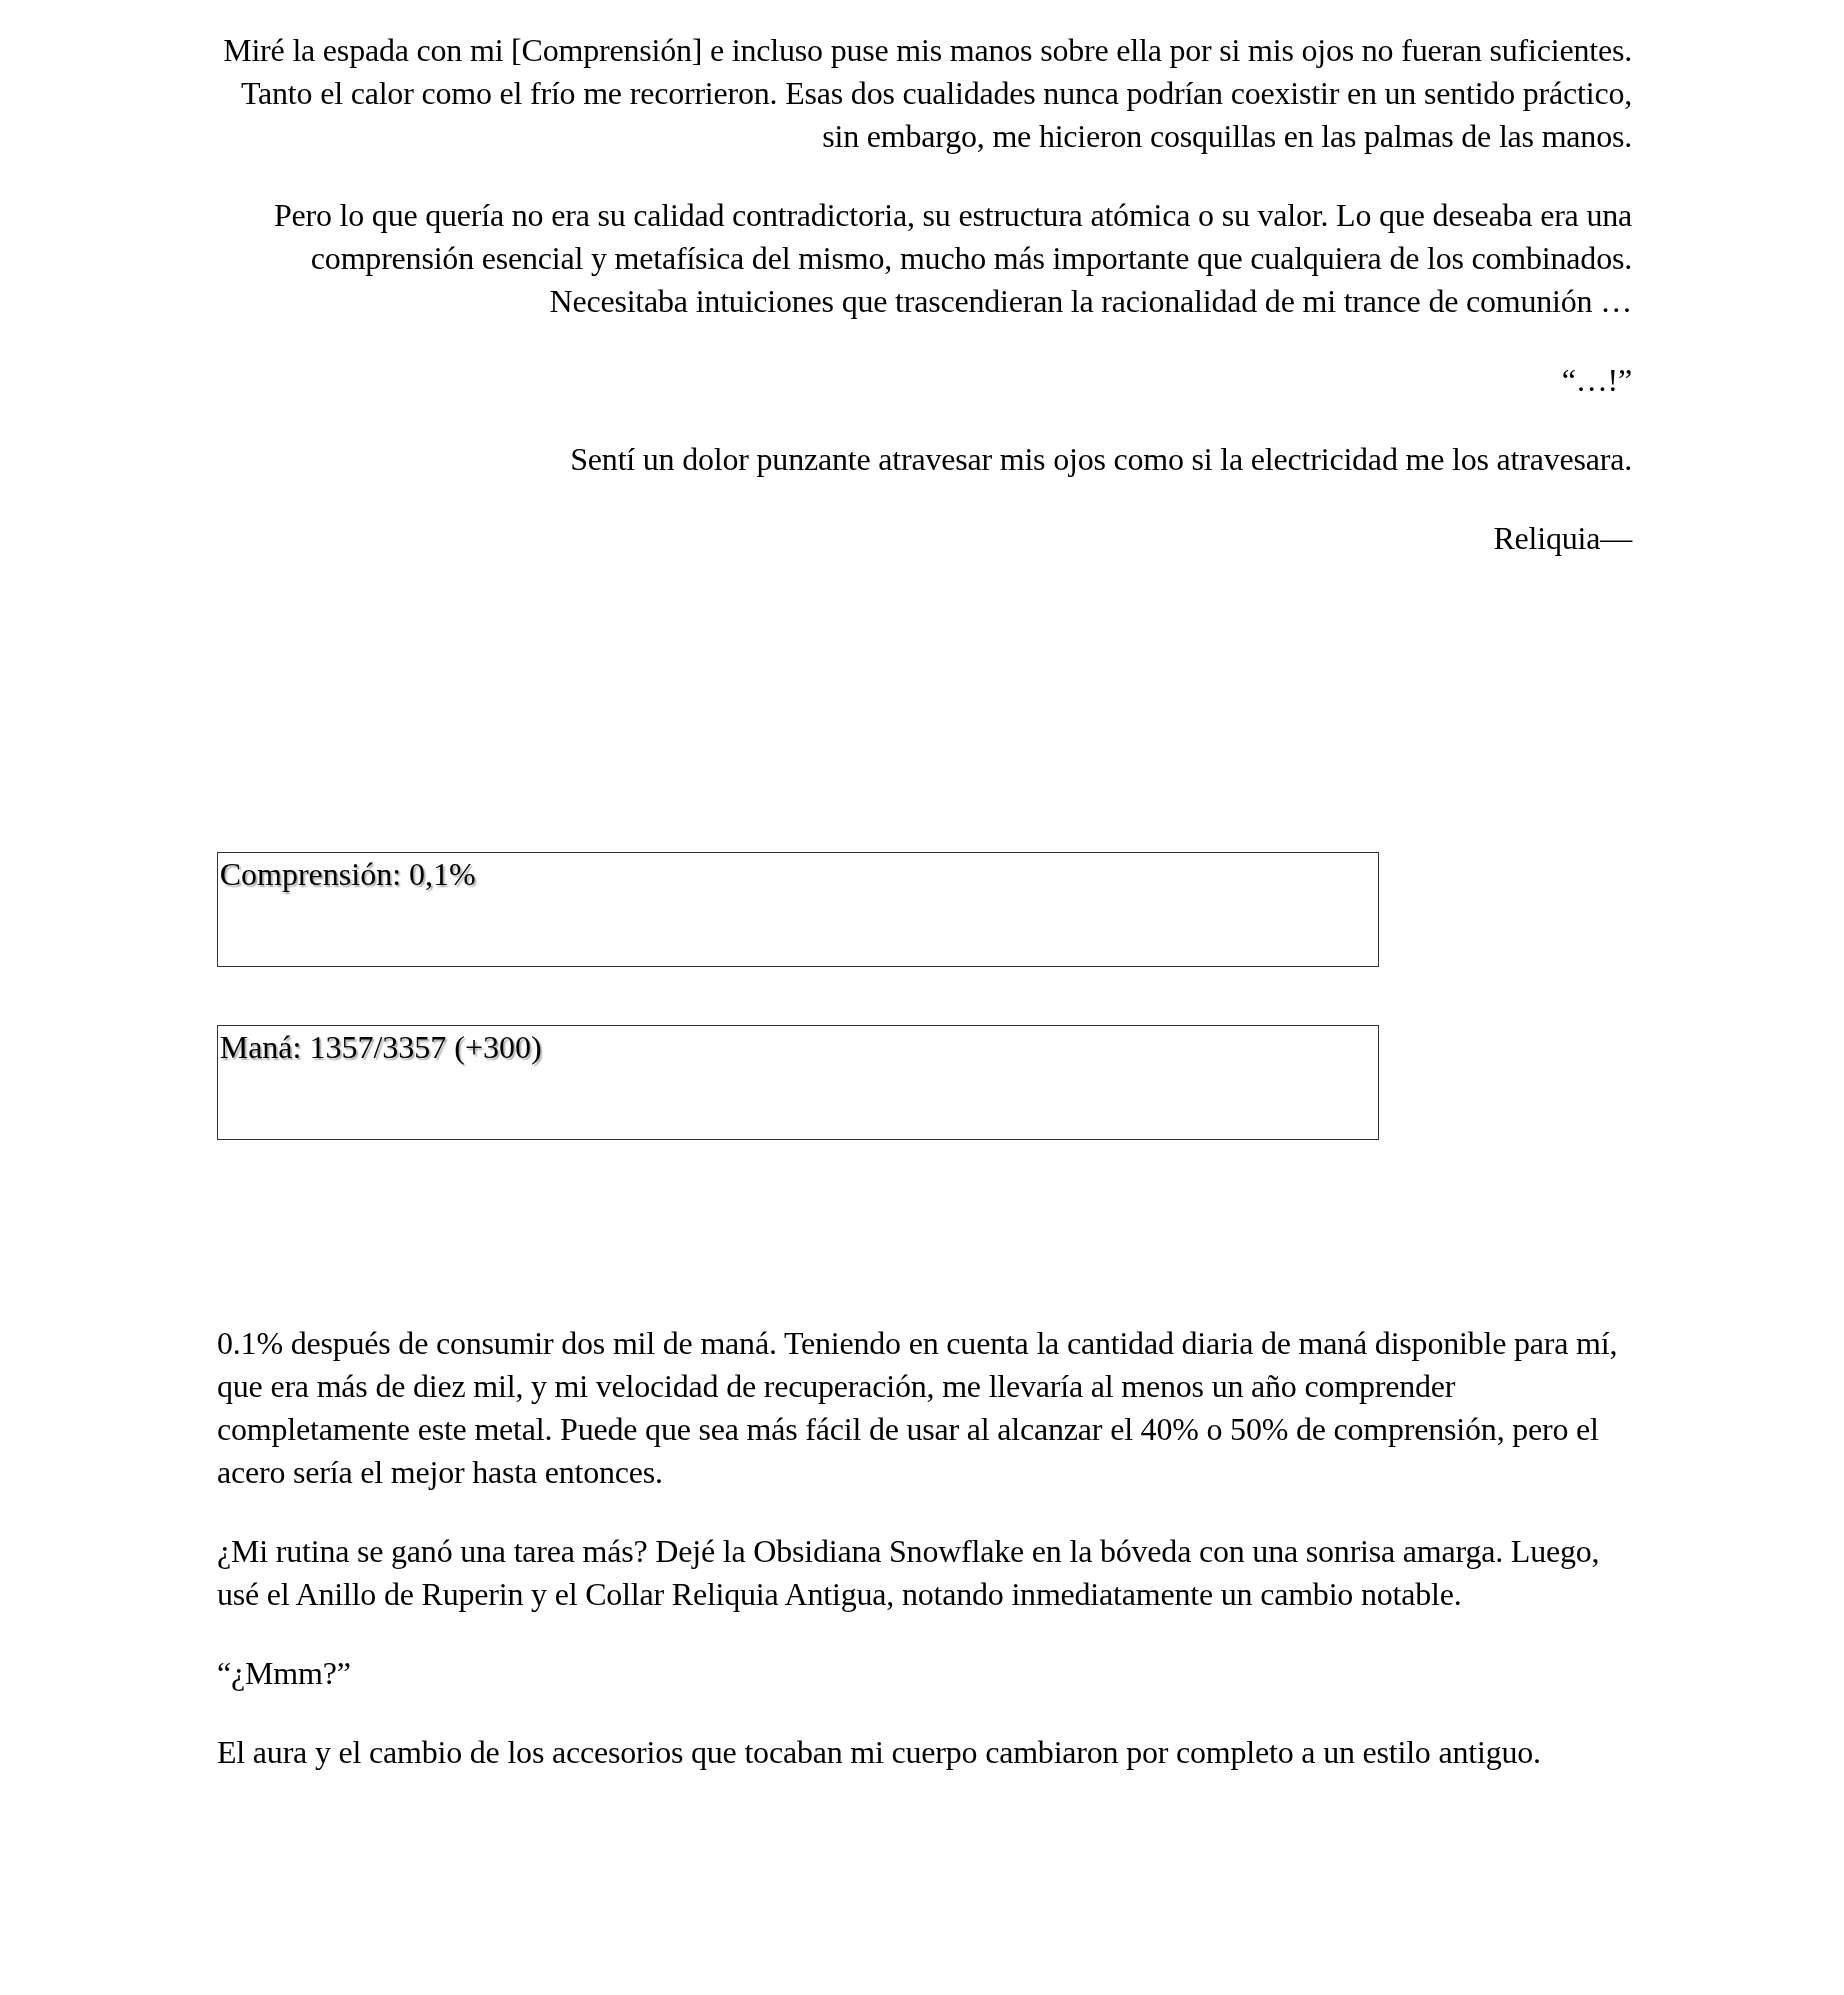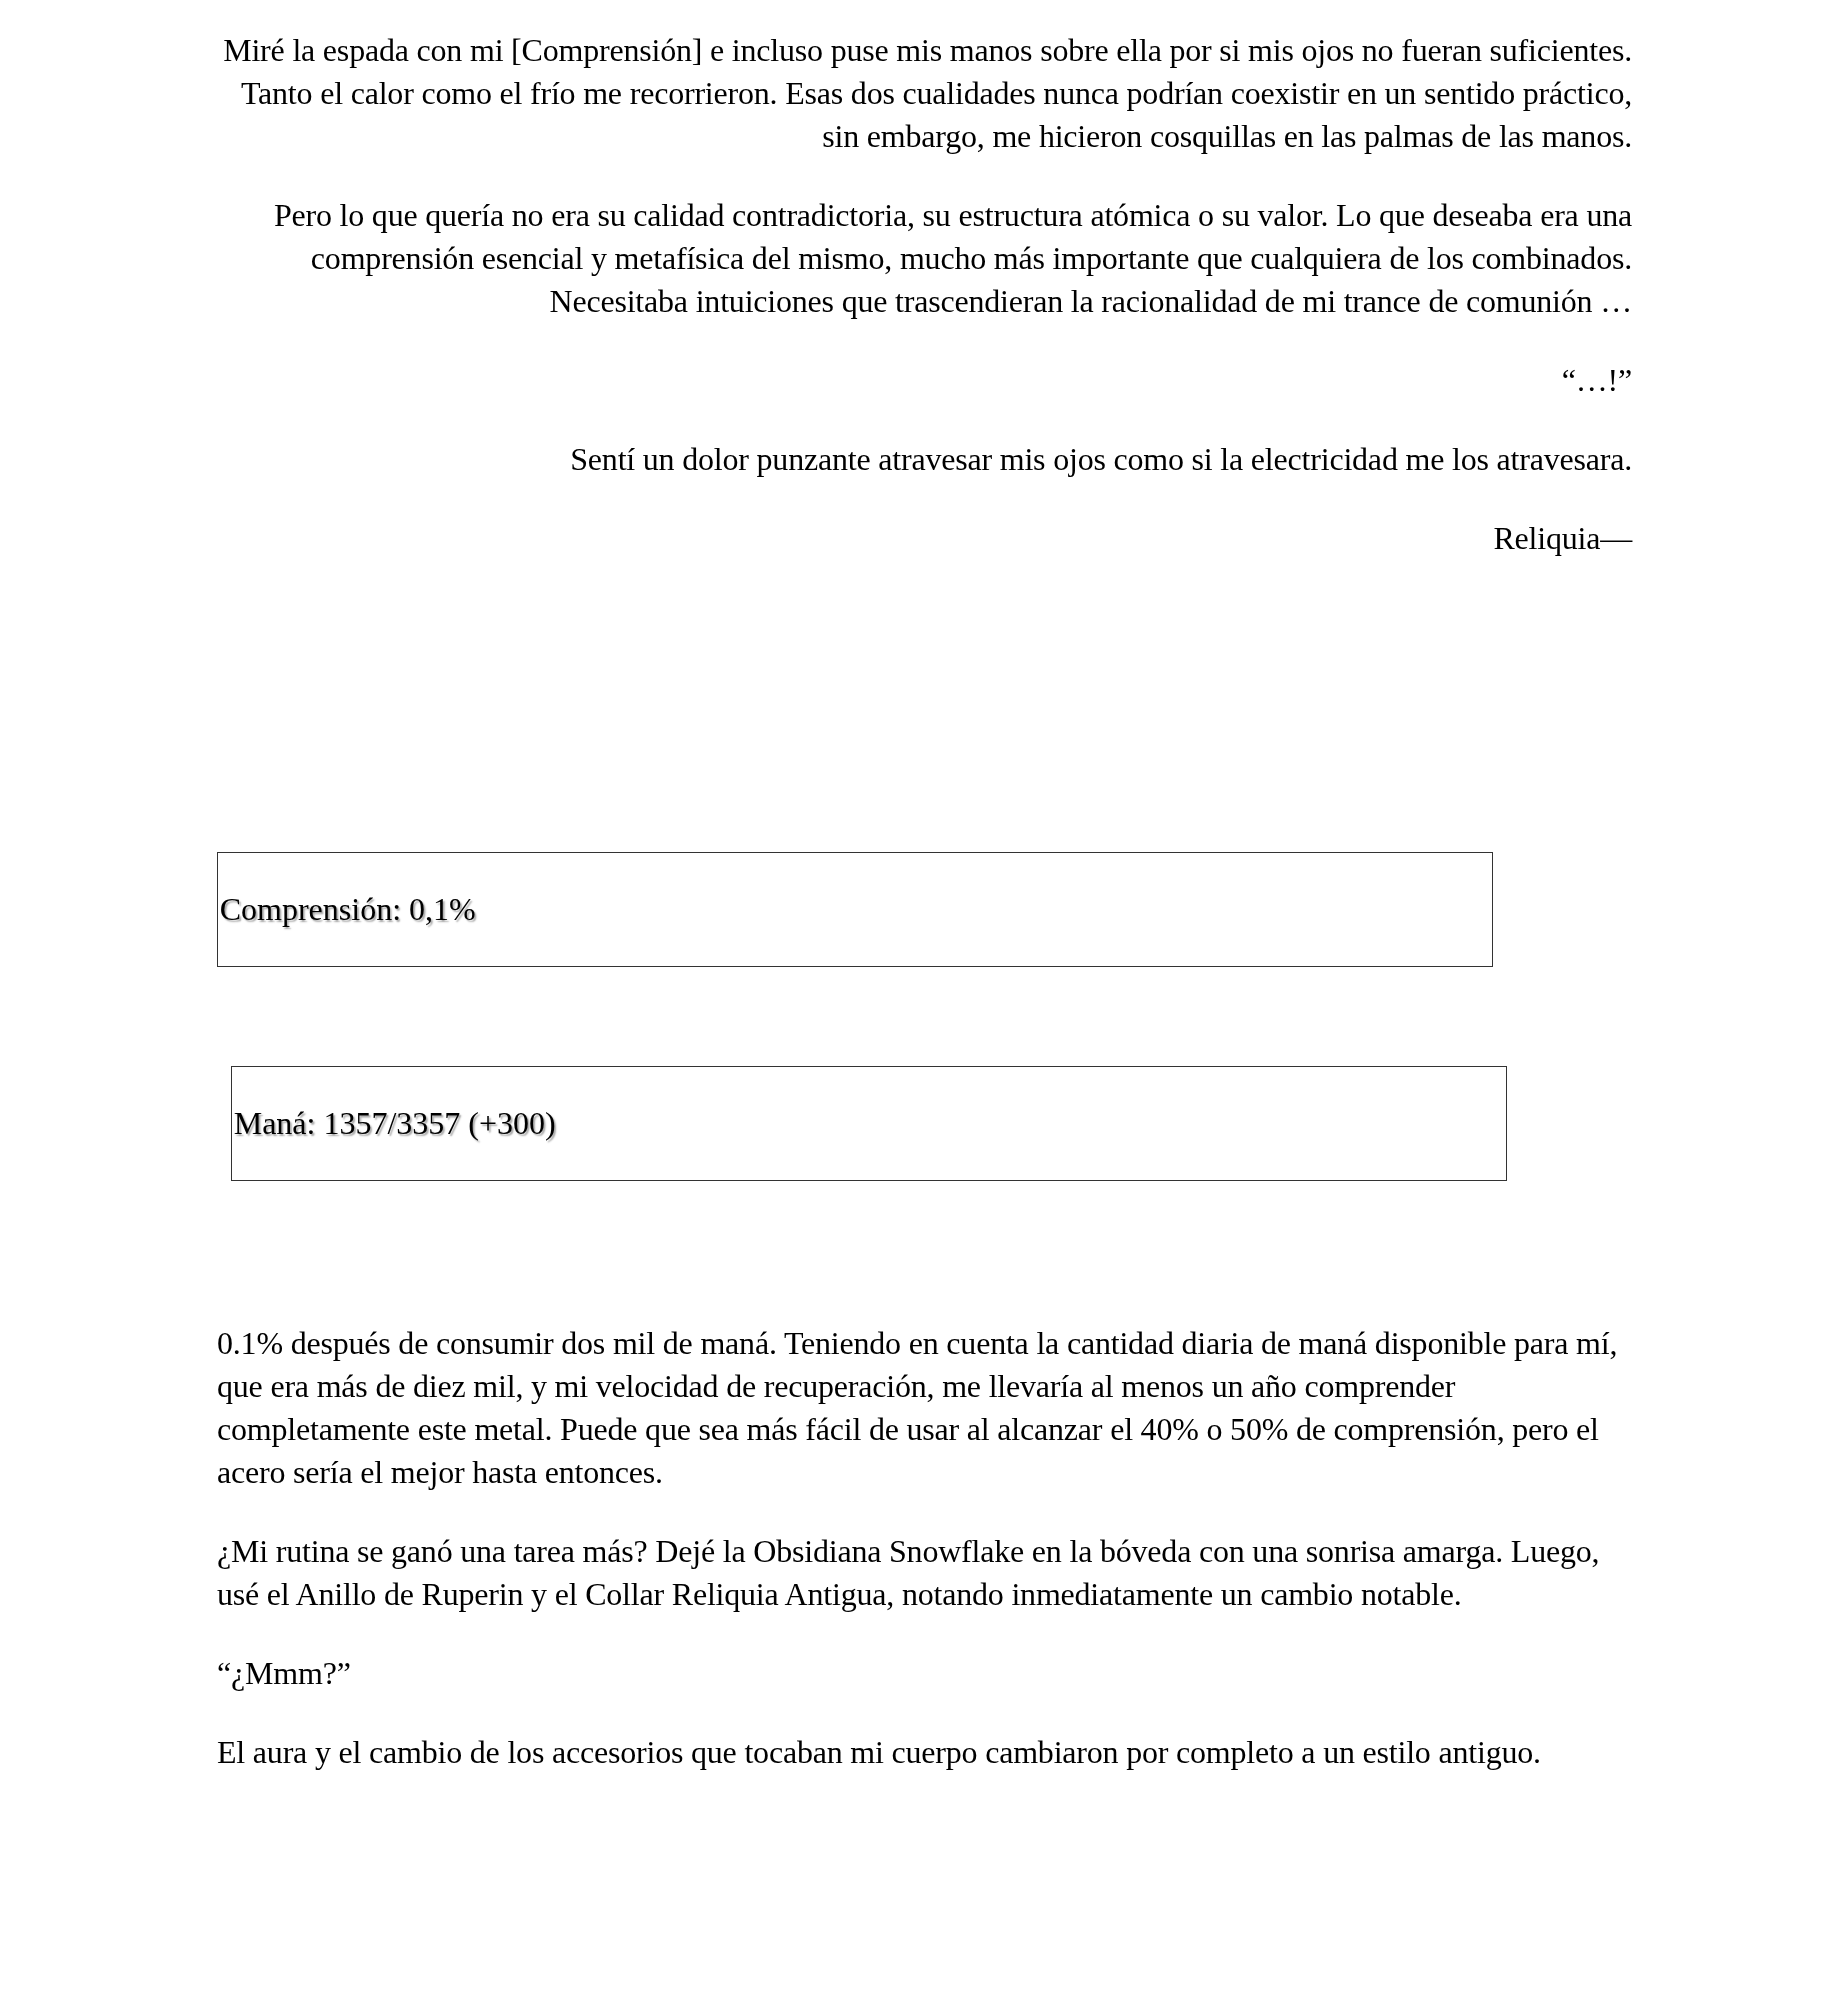--- a/index.html
+++ b/index.html
@@ -24,35 +24,35 @@
   }
   .para {
     margin: 0 0 36px 0;
     font-size: 32px;
     line-height: 43px;
     letter-spacing: -0.2px;
   }
   .status-box {
     position: absolute;
     left: 217px;
-    width: 1276px;
+    width: 1162px;
     height: 115px;
     border: 1.7px solid #333333;
     box-sizing: border-box;
     display: flex;
-    align-items: center;
+    align-items: flex-start;
   }
   .status-box span {
     font-size: 32px;
     line-height: 43px;
     text-shadow: 1.7px 1.7px 1.7px rgba(0,0,0,0.35);
     padding-left: 1.7px;
   }
   #box1 { top: 852px; }
-  #box2 { top: 1066px; margin-left: 14px; }
+  #box2 { top: 1025px; }
   .lower {
     position: absolute;
     left: 217px;
     top: 1322px;
     width: 1415px;
   }
 </style>
 </head>
 <body>
 

